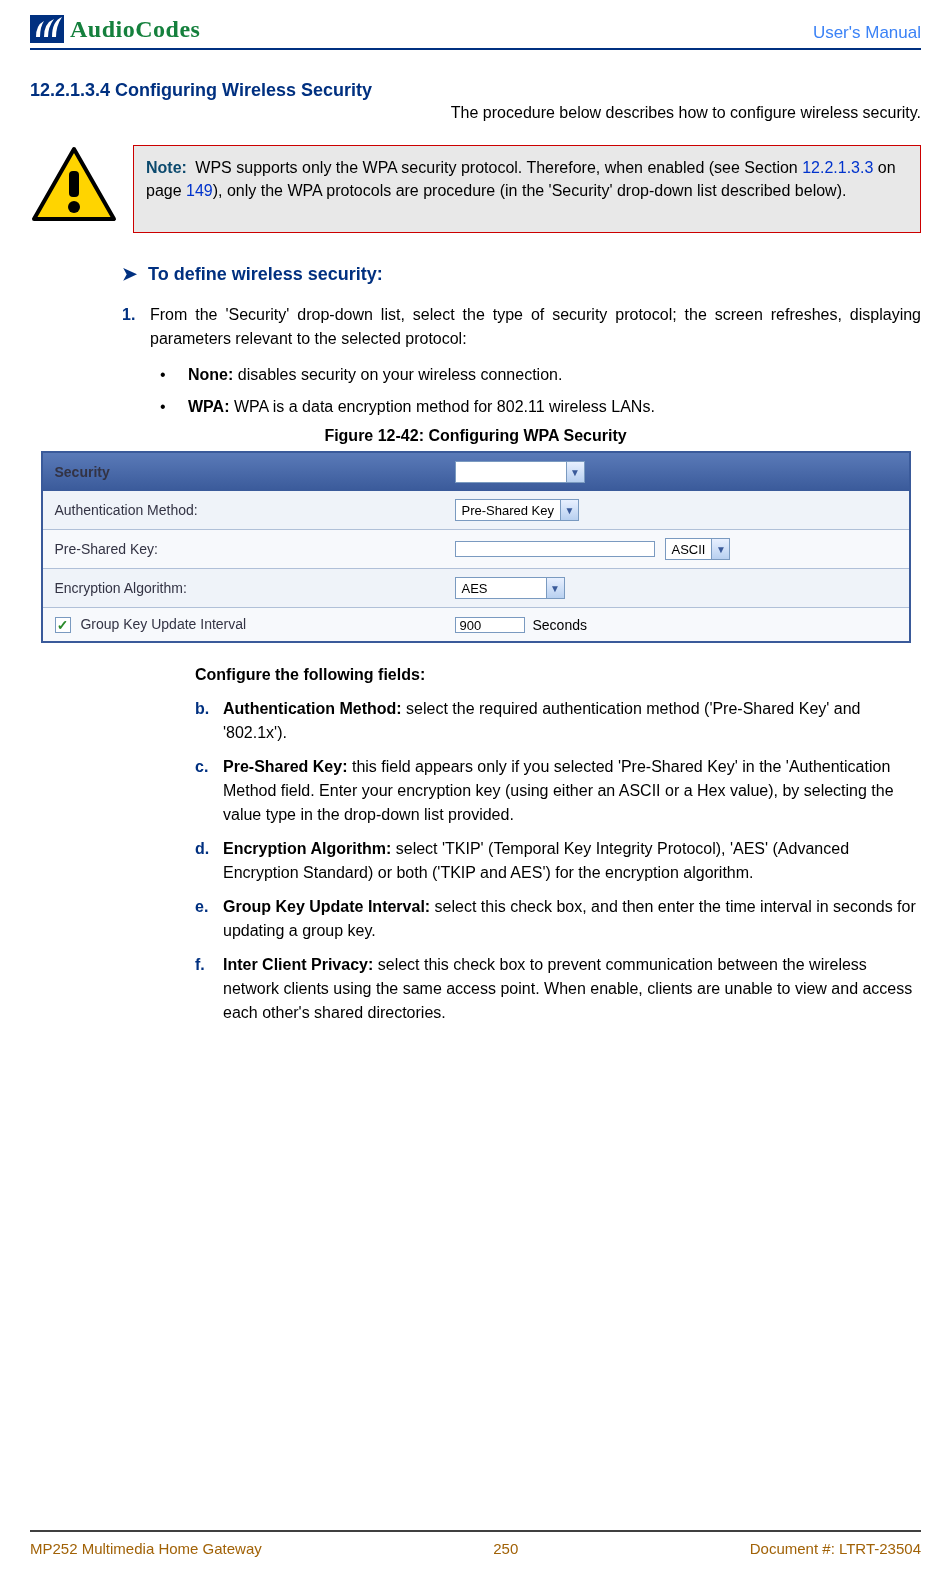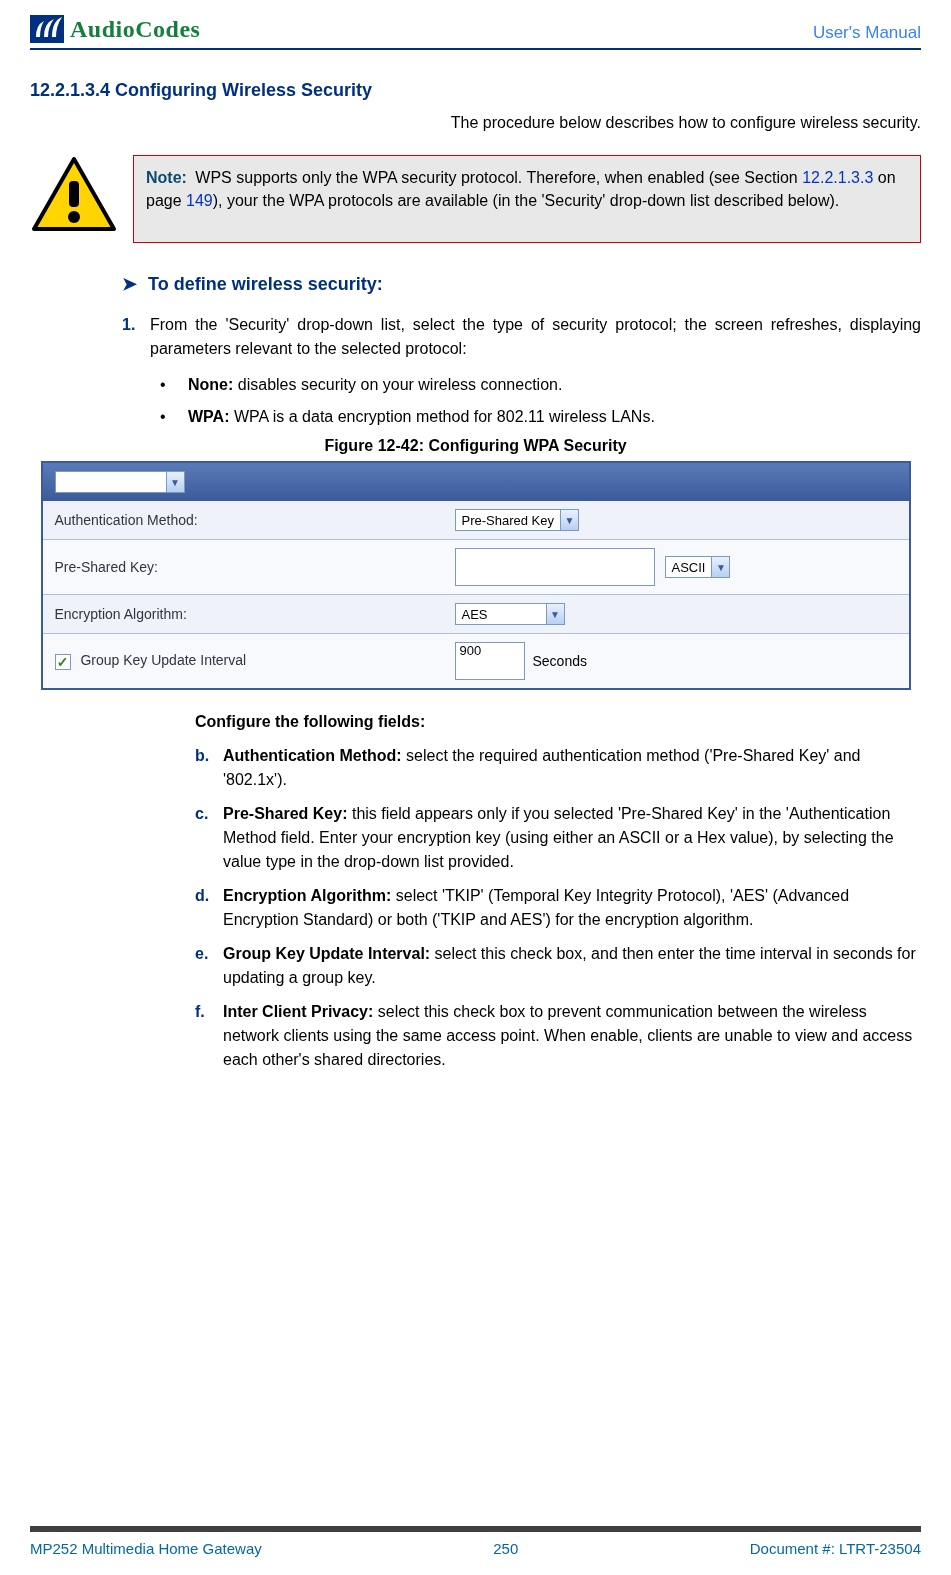--- a/index.html
+++ b/index.html
@@ -26,21 +26,20 @@
       align-items: center;
       gap: 6px;
     }
     .logo-icon svg { display: block; }
     .logo-text { font-size: 24px; font-weight: bold; color: #15803d; font-family: "Times New Roman", serif; letter-spacing: 0.5px; }
     .header-right { color: #3b82f6; font-size: 17px; }
     .section-title {
       color: #003080;
       font-weight: bold;
       font-size: 18px;
-      margin-bottom: 10px;
     }
     .body-text {
       margin-left: 90px;
       margin-bottom: 20px;
       line-height: 1.5;
       text-align: right;
     }
     .note-wrap {
       display: flex;
       gap: 15px;
@@ -137,21 +136,21 @@
       display: flex;
       align-items: center;
       justify-content: center;
       color: #3a5a9a;
       font-size: 10px;
     }
     .text-input {
       display: inline-block;
       background: #fff;
       border: 1px solid #7a9ac0;
-      height: 38px;
+      height: 16px;
       width: 200px;
       padding: 0 4px;
       font-size: 13px;
     }
     .text-input.small { width: 70px; }
     .checkbox {
       display: inline-flex;
       width: 16px;
       height: 16px;
       border: 1px solid #7a9ac0;
@@ -176,25 +175,25 @@
       margin-bottom: 10px;
       line-height: 1.5;
     }
     .sub-letter { color: #003080; font-weight: bold; width: 28px; flex-shrink: 0; }
     .sub-body { flex: 1; }
     .footer {
       position: absolute;
       bottom: 18px;
       left: 30px;
       right: 30px;
-      border-top: 6px solid #404040;
+      border-top: 2px solid #404040;
       padding-top: 8px;
       display: flex;
       justify-content: space-between;
-      color: #0369a1;
+      color: #a16207;
       font-size: 15px;
     }
   </style>
 </head>
 <body>
 
 <div class="header">
   <div class="logo">
     <span class="logo-icon">
       <svg width="34" height="28" viewBox="0 0 34 28">
@@ -219,21 +218,21 @@
 <div class="note-wrap">
   <div class="warn-icon">
     <svg width="88" height="88" viewBox="0 0 88 88">
       <polygon points="44,4 84,74 4,74" fill="#ffd400" stroke="#000" stroke-width="4" stroke-linejoin="round"></polygon>
       <rect x="39" y="26" width="10" height="26" rx="4" fill="#000"></rect>
       <circle cx="44" cy="62" r="6" fill="#000"></circle>
     </svg>
   </div>
   <div class="note-box">
     <span class="note-label">Note:</span>
-    <span>WPS supports only the WPA security protocol. Therefore, when enabled (see Section </span><span class="link">12.2.1.3.3</span><span> on page </span><span class="link">149</span><span>), your the WPA protocols are available (in the 'Security' drop-down list described below).</span>
+    <span>WPS supports only the WPA security protocol. Therefore, when enabled (see Section </span><span class="link">12.2.1.3.3</span><span> on page </span><span class="link">149</span><span>), only the WPA protocols are procedure (in the 'Security' drop-down list described below).</span>
   </div>
 </div>
 
 <div class="instr-heading">
   <span class="arrow">➤</span>
   <span>To define wireless security:</span>
 </div>
 
 <div class="step">
   <div class="step-num">1.</div>
@@ -250,20 +249,21 @@
   <div class="bullet-dot">•</div>
   <div class="bullet-body">
     <span class="bold">WPA:</span><span> WPA is a data encryption method for 802.11 wireless LANs.</span>
   </div>
 </div>
 
 <div class="figure-caption">Figure 12-42: Configuring WPA Security</div>
 
 <div class="config-table">
   <div class="hdr">
+    <div class="lbl">Security</div>
     <div class="select-ctl">
       <span class="sel-val" style="min-width:110px">WPA</span>
       <span class="sel-btn">▼</span>
     </div>
   </div>
   <div class="row">
     <div class="lbl">Authentication Method:</div>
     <div class="select-ctl">
       <span class="sel-val">Pre-Shared Key</span>
       <span class="sel-btn">▼</span>

